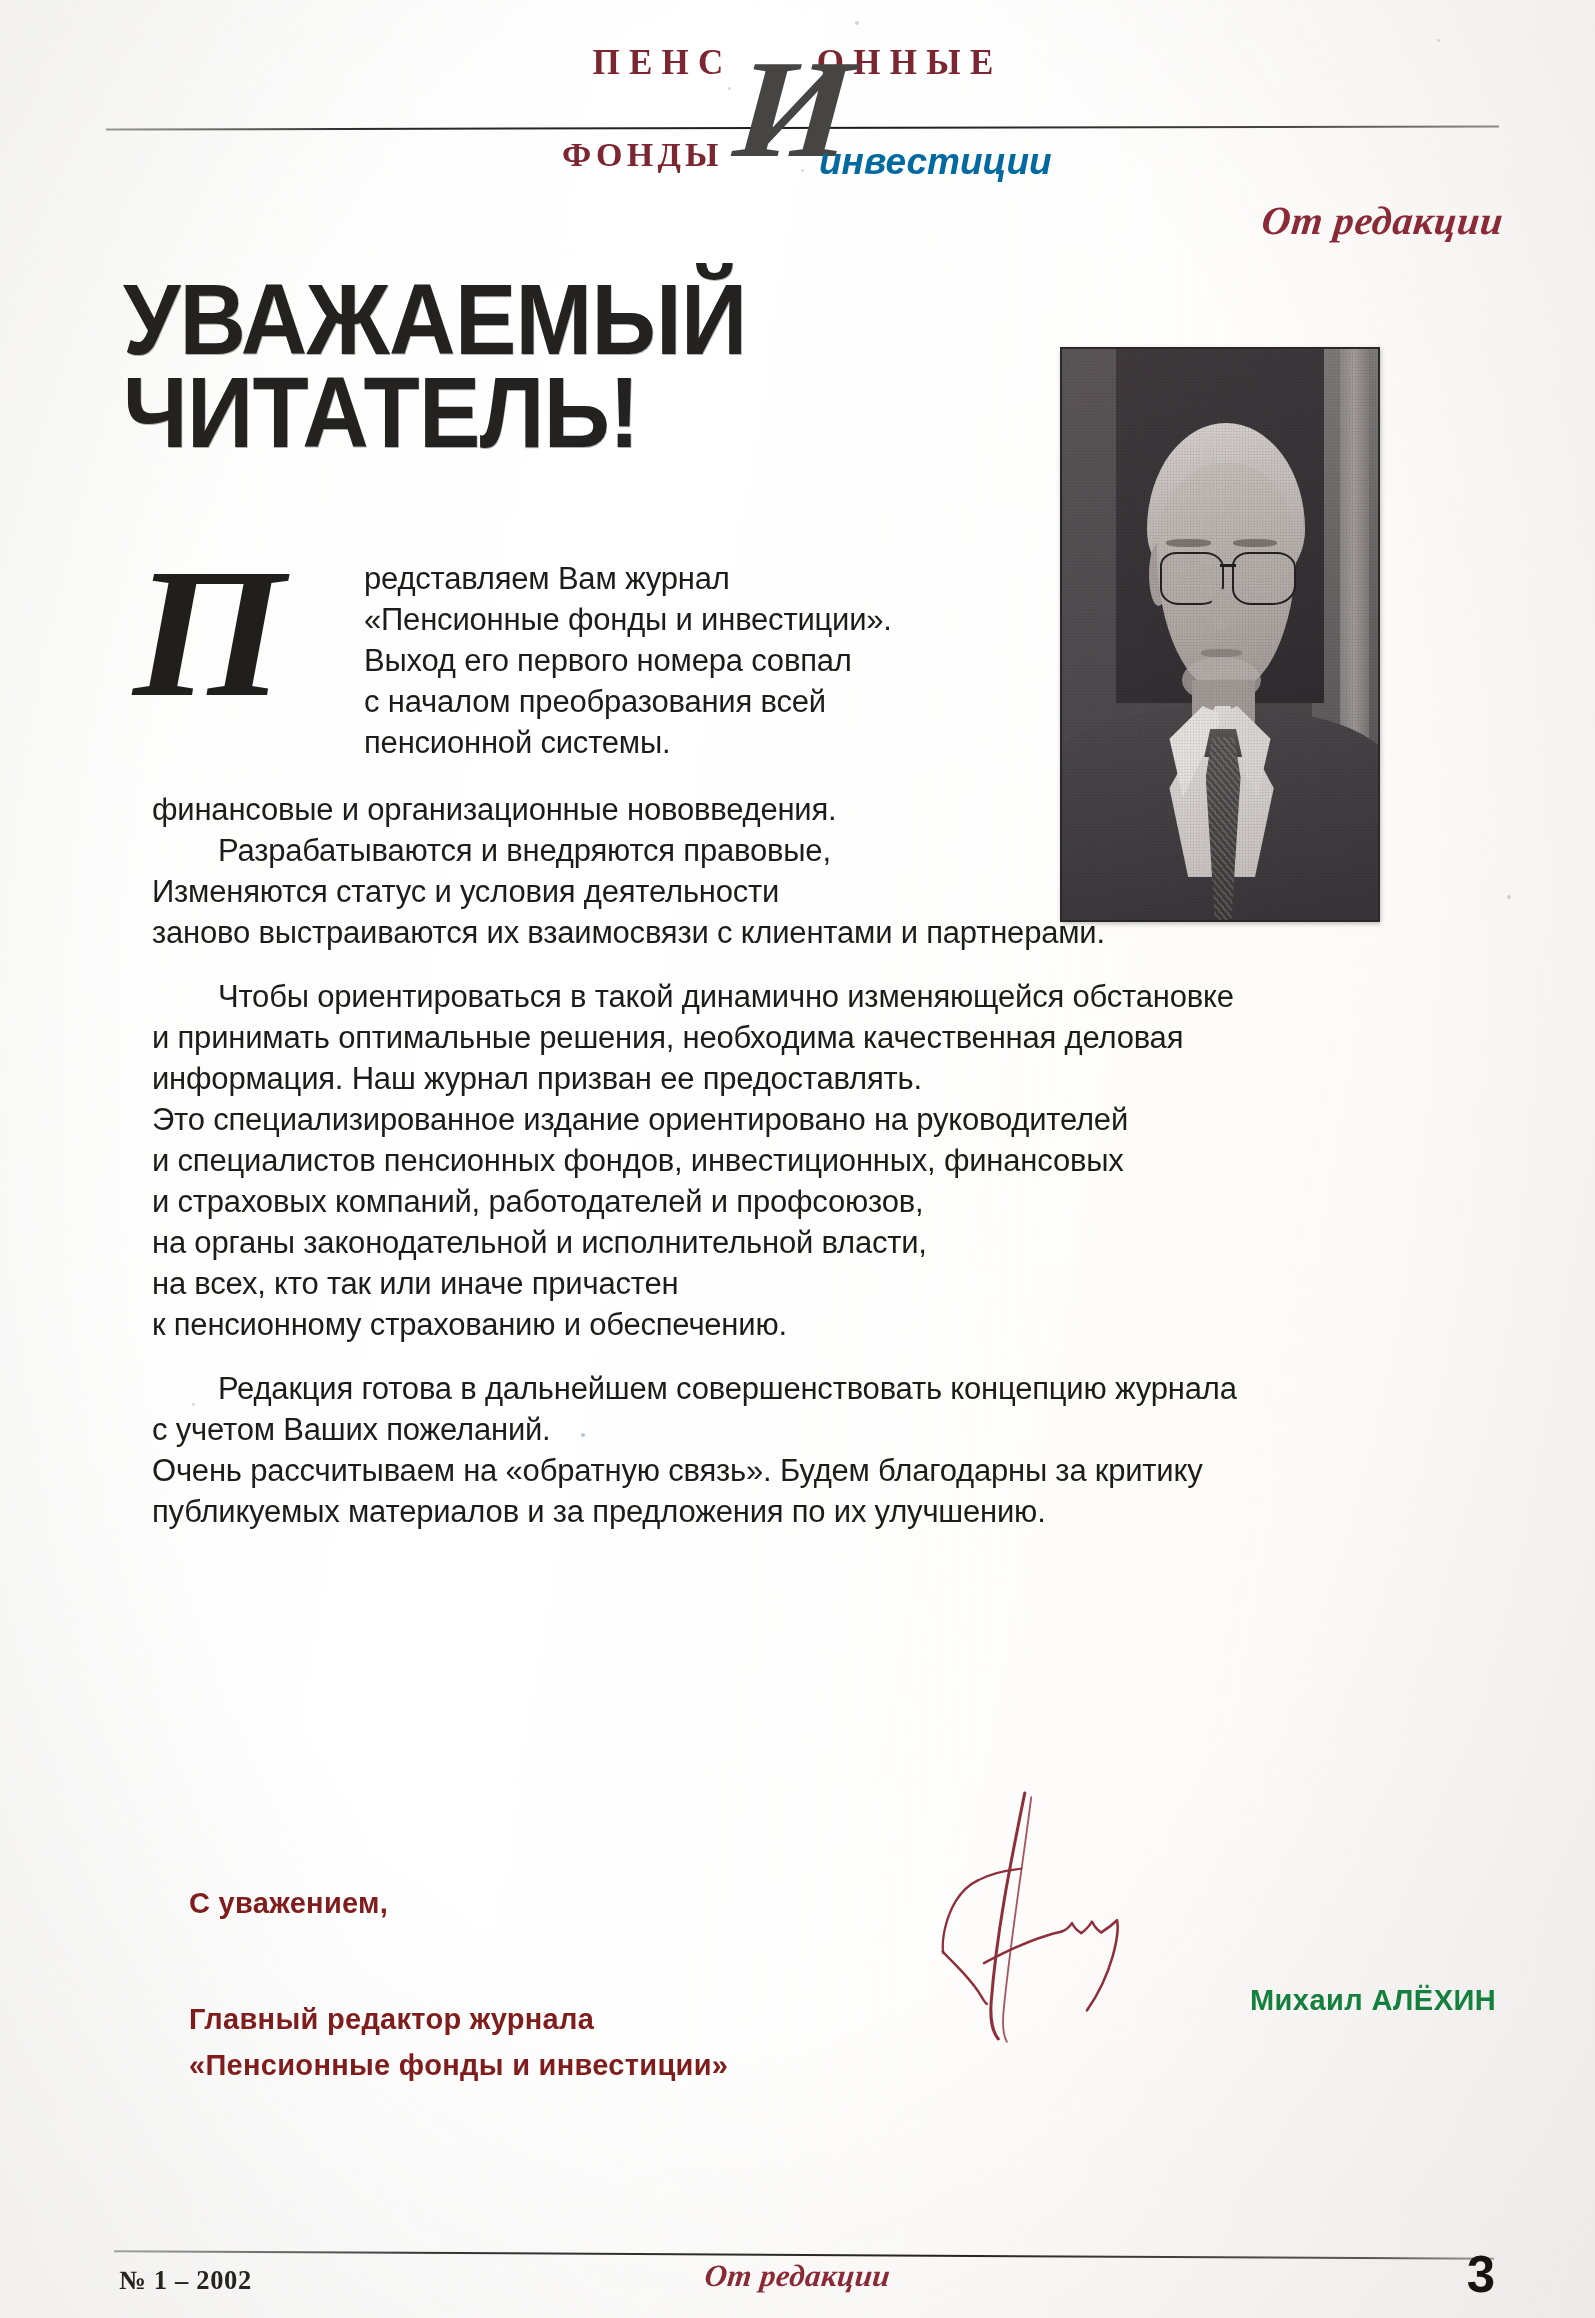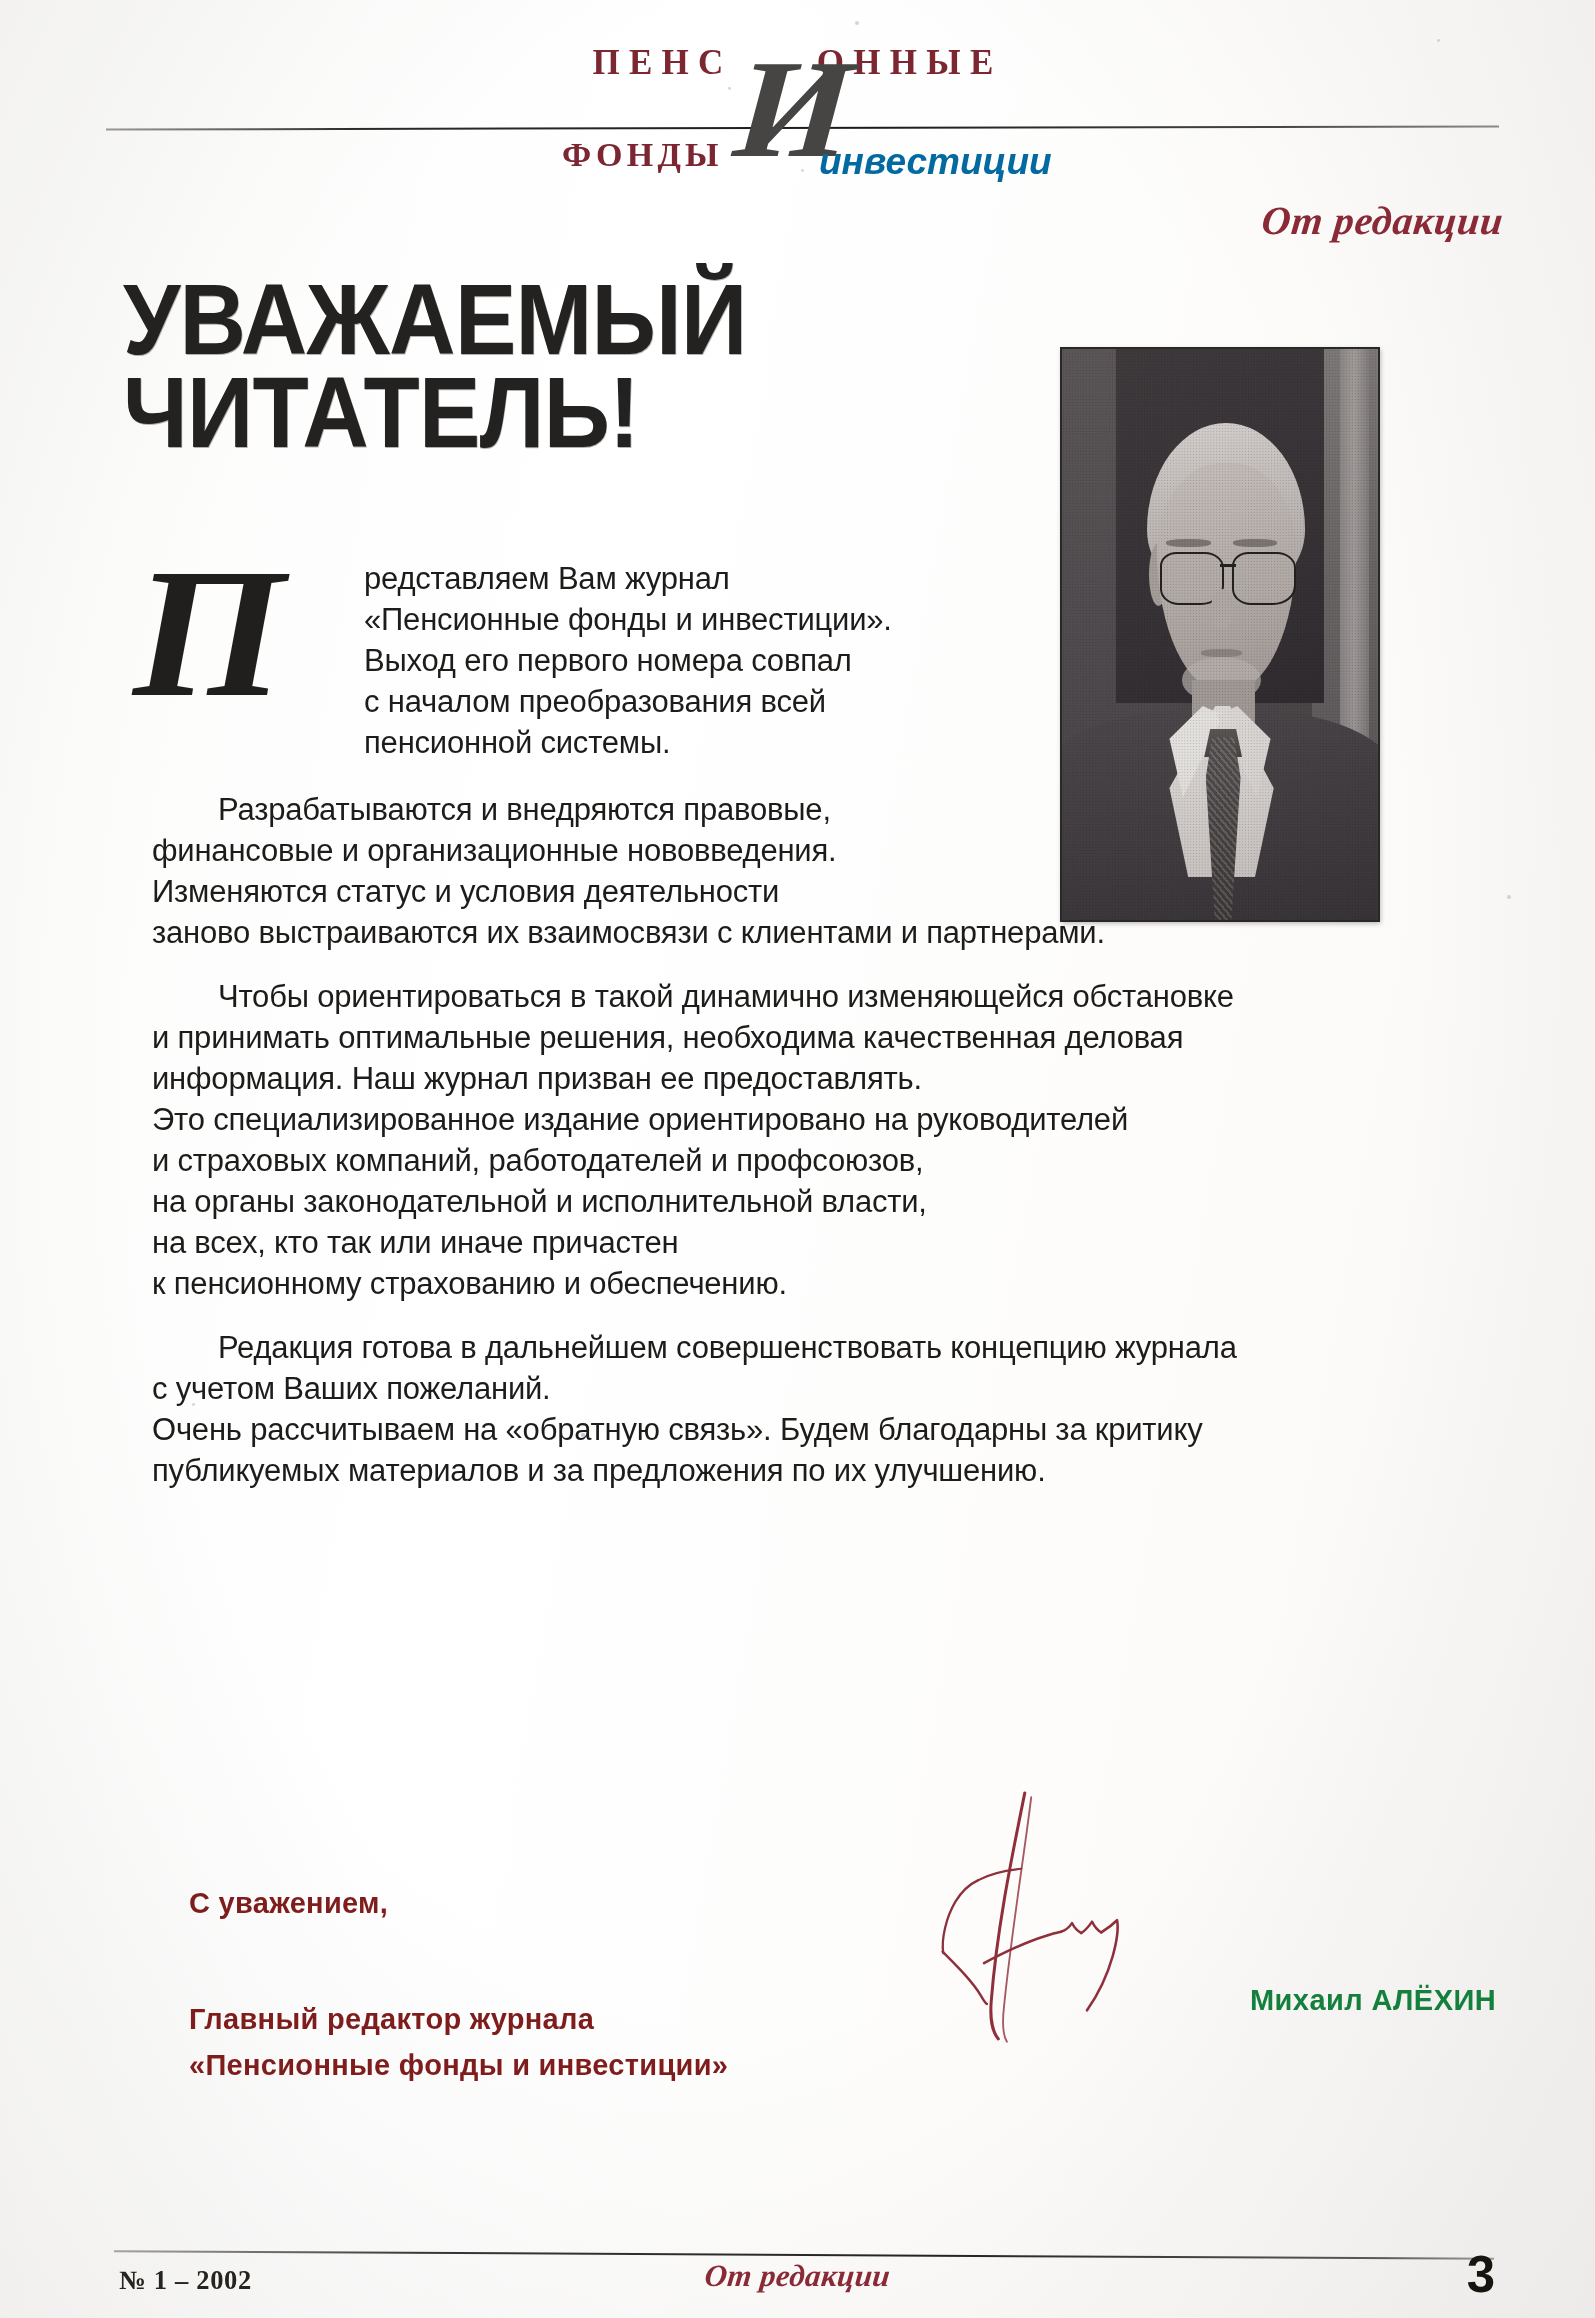--- a/index.html
+++ b/index.html
@@ -432,31 +432,32 @@
 
     <div class="para para-lead col-narrow">
       <span class="ln">редставляем Вам журнал</span>
       <span class="ln">«Пенсионные фонды и инвестиции».</span>
       <span class="ln">Выход его первого номера совпал</span>
       <span class="ln">с началом преобразования всей</span>
       <span class="ln">пенсионной системы.</span>
     </div>
 
     <div class="para" style="margin-top:26px;">
+      <span class="ln">финансовые и организационные нововведения.</span>
       <span class="ln ind">Разрабатываются и внедряются правовые,</span>
-      <span class="ln">финансовые и организационные нововведения.</span>
       <span class="ln">Изменяются статус и условия деятельности</span>
       <span class="ln">заново выстраиваются их взаимосвязи с клиентами и партнерами.</span>
     </div>
 
     <div class="para" style="margin-top:23px;">
       <span class="ln ind">Чтобы ориентироваться в такой динамично изменяющейся обстановке</span>
       <span class="ln">и принимать оптимальные решения, необходима качественная деловая</span>
       <span class="ln">информация. Наш журнал призван ее предоставлять.</span>
       <span class="ln">Это специализированное издание ориентировано на руководителей</span>
+      <span class="ln">и специалистов пенсионных фондов, инвестиционных, финансовых</span>
       <span class="ln">и страховых компаний, работодателей и профсоюзов,</span>
       <span class="ln">на органы законодательной и исполнительной власти,</span>
       <span class="ln">на всех, кто так или иначе причастен</span>
       <span class="ln">к пенсионному страхованию и обеспечению.</span>
     </div>
 
     <div class="para" style="margin-top:23px;">
       <span class="ln ind">Редакция готова в дальнейшем совершенствовать концепцию журнала</span>
       <span class="ln">с учетом Ваших пожеланий.</span>
       <span class="ln">Очень рассчитываем на «обратную связь». Будем благодарны за критику</span>

